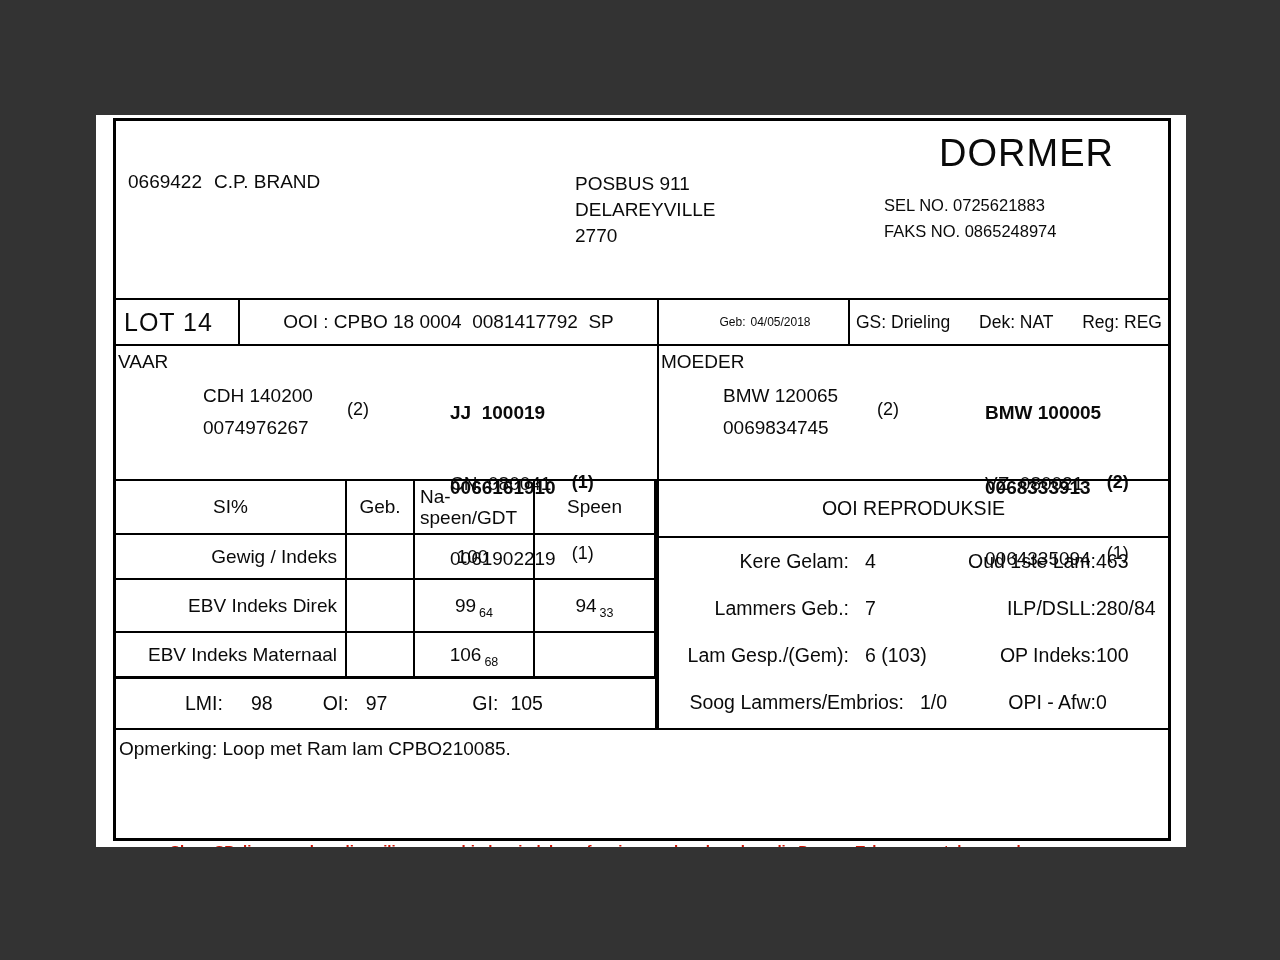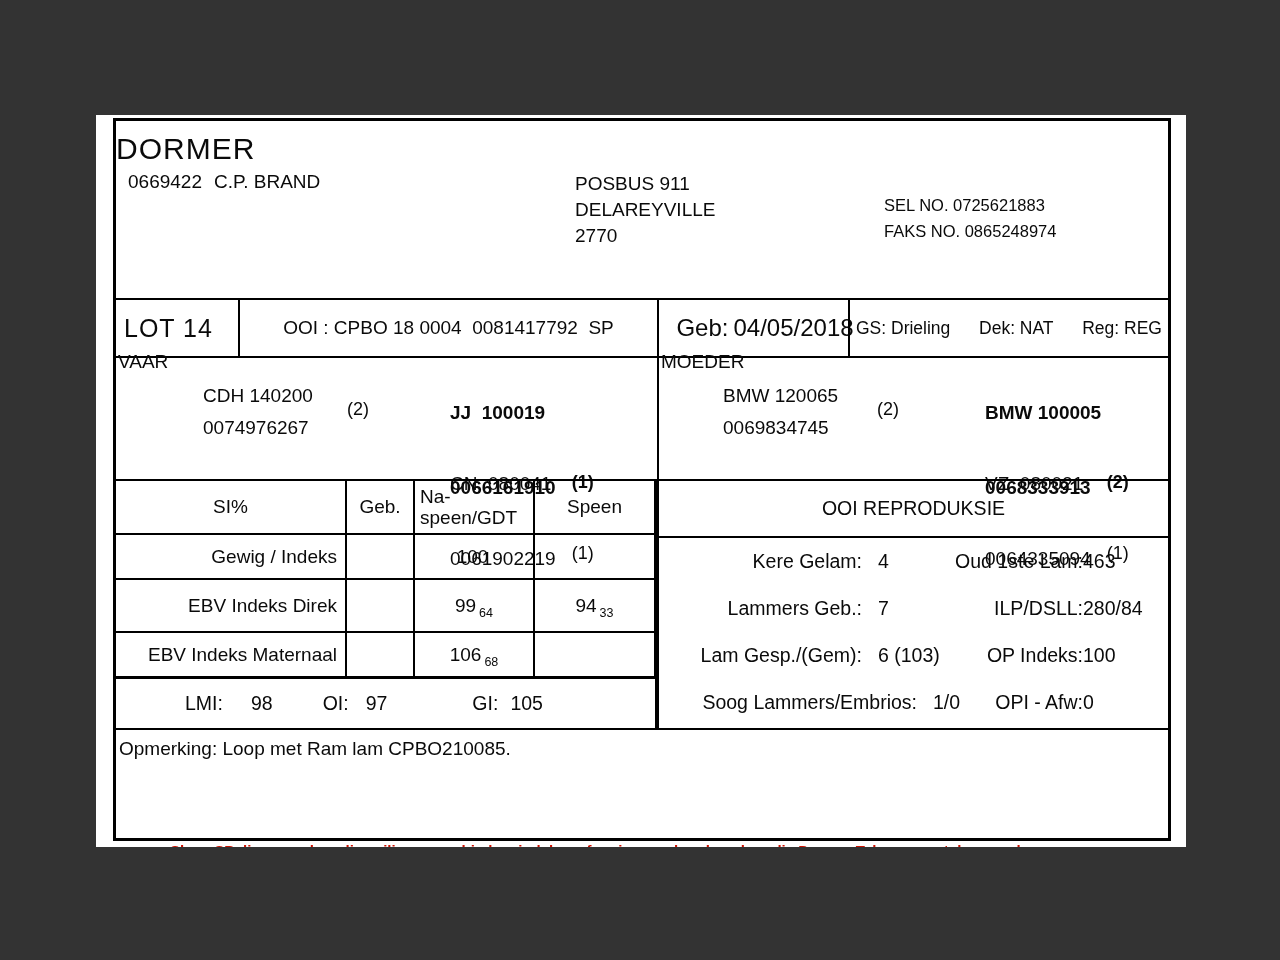--- a/index.html
+++ b/index.html
@@ -14,43 +14,43 @@
     position:absolute; left:96px; top:115px; width:1090px; height:732px;
     background:#ffffff; overflow:hidden;
   }
   .sheet {
     position:absolute; left:17px; top:3px; width:1058px; height:723px;
     border:3px solid #000;
   }
   
   .hdr { position:absolute; left:0; top:0; width:1052px; height:177px; }
   .hdr-title {
-    position:absolute; left:0; top:11px; width:100%; text-align:left;
-    padding-right:54px; font-size:30px; letter-spacing:1px;
+    position:absolute; left:0; top:11px; width:100%; text-align:right;
+    padding-right:54px; font-size:38px; letter-spacing:1px;
   }
   .hdr-owner { position:absolute; left:12px; top:50px; font-size:19px; }
   .hdr-owner .member { margin-right:12px; }
   .hdr-address { position:absolute; left:459px; top:50px; font-size:19px; line-height:26px; }
   .hdr-contact { position:absolute; left:768px; top:71px; font-size:16.5px; line-height:26px; }
   
   .lot-row {
-    position:absolute; left:0; top:177px; width:1052px; height:60px;
+    position:absolute; left:0; top:177px; width:1052px; height:48px;
     border-top:2px solid #000; border-bottom:2px solid #000; display:flex;
   }
   .cell-lot {
     width:124px; border-right:2px solid #000; display:flex; align-items:center;
     padding-left:8px; font-size:25px; letter-spacing:1px;
   }
   .cell-animal {
     width:417px; display:flex; align-items:center; justify-content:center;
     font-size:19px; white-space:pre;
   }
   .cell-geb {
     width:191px; border-left:2px solid #000; display:flex; align-items:center;
-    justify-content:center; font-size:24px; gap:5px;padding-left:23px;
+    justify-content:center; font-size:12px; gap:5px;padding-left:23px;
   }
   .cell-gdr {
     flex:1; border-left:2px solid #000; display:flex; align-items:center;
     justify-content:space-between; font-size:17.5px; padding:0 6px;
   }
   
   .ped-half { position:absolute; top:225px; height:133px; }
   .ped-sire { left:0; width:541px; }
   .ped-dam  { left:541px; width:511px; border-left:2px solid #000; }
   .ped-heading { position:absolute; left:2px; top:5px; font-size:19px; }
@@ -92,21 +92,21 @@
   .lmi-row .s5 { margin-left:85px; } .lmi-row .s6 { margin-left:12px; }
   
   .repro {
     position:absolute; left:541px; top:358px; width:511px; height:249px;
     border-left:2px solid #000; border-top:2px solid #000;
   }
   .repro-title {
     height:57px; border-bottom:2px solid #000; display:flex;
     align-items:center; justify-content:center; font-size:19.5px;
   }
-  .r-row { display:flex; align-items:center; height:47px; font-size:19.5px; padding:0 13px; }
+  .r-row { display:flex; align-items:center; height:47px; font-size:19.5px; padding:0 0; }
   .r-llabel { width:190px; text-align:right; white-space:nowrap; }
   .r-row.wide .r-llabel { width:245px; }
   .r-lvalue { padding-left:16px; white-space:nowrap; }
   .r-rlabel { margin-left:auto; white-space:nowrap; }
   .r-rvalue { width:72px; text-align:left; }
   
   .remark-row {
     position:absolute; left:0; top:607px; width:1052px; height:110px;
     border-top:2px solid #000; font-size:19px; padding:8px 3px;
   }

